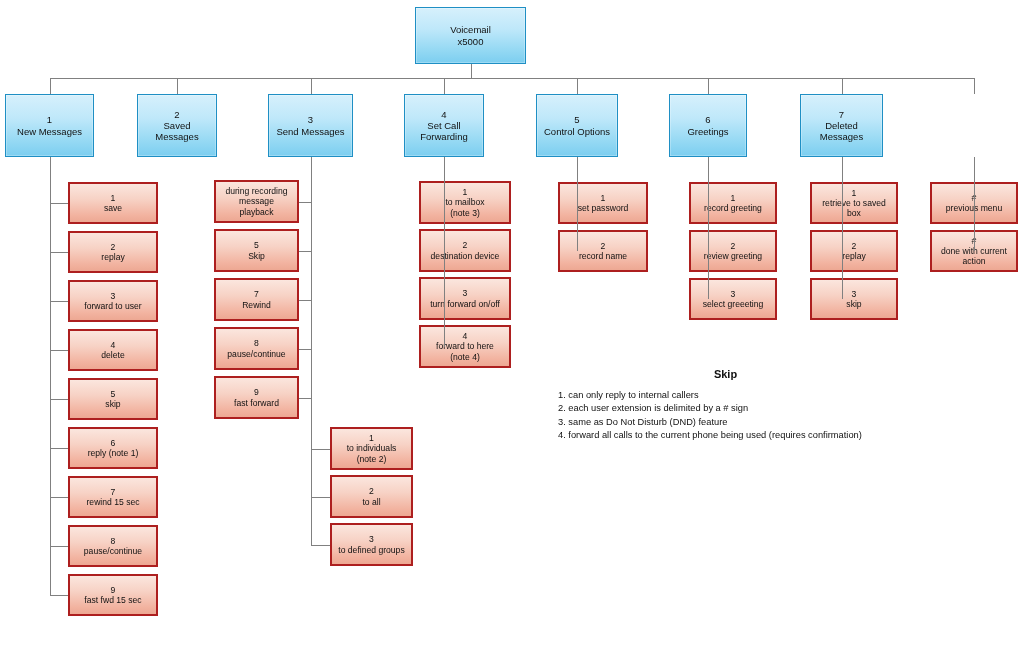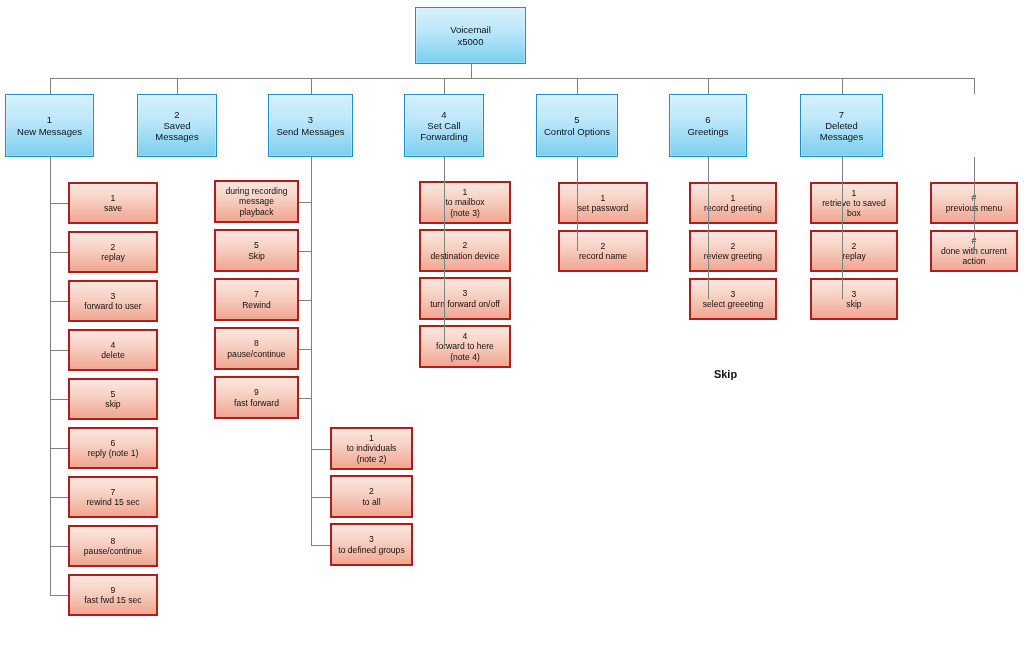--- a/index.html
+++ b/index.html
@@ -246,14 +246,18 @@
     <div class="hline" style="left: 974px; top: 203px;"></div>
     <div class="node red" style="left: 930px; top: 230px; width: 88px; height: 42px;">
       <span class="lbl">#
 done with current
 action</span>
     </div>
     <div class="hline" style="left: 974px; top: 251px;"></div>
     <div class="vline" style="left: 974px; top: 157px; height: 94px;"></div>
     <div id="notes" style="left: 558px; top: 368px; width: 335px;">
       <div class="ntitle">Skip</div>
+      <div class="nbody">1. can only reply to internal callers
+2. each user extension is delimited by a # sign
+3. same as Do Not Disturb (DND) feature
+4. forward all calls to the current phone being used (requires confirmation)</div>
     </div>
   </div>
 
 </body></html>

